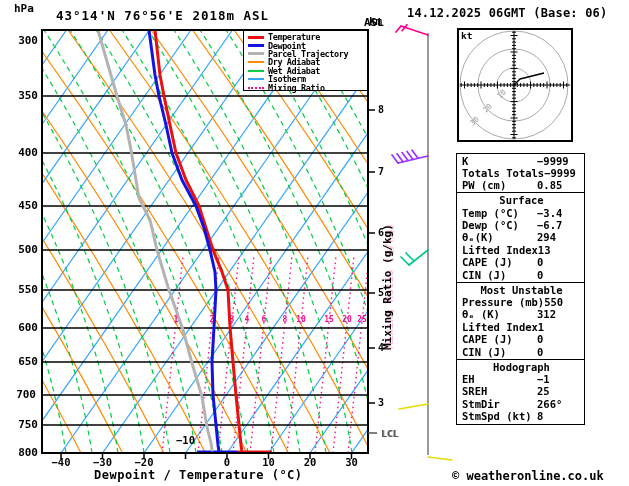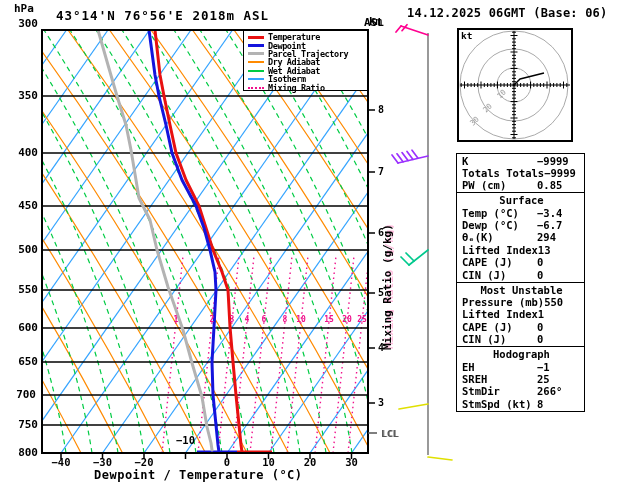--- a/index.html
+++ b/index.html
@@ -171,20 +171,21 @@
     </svg>
 
   <div class="abs unit" style="left:14px;top:2px;">hPa</div>
   <div class="abs ttl" style="left:56px;top:8px;">43°14'N 76°56'E 2018m ASL</div>
   <div class="abs unit" style="left:369px;top:15px;">km</div>
   <div class="abs unit" style="left:364px;top:16px;">ASL</div>
   <div class="abs date" style="left:407px;top:6px;">14.12.2025 06GMT (Base: 06)</div>
   <div class="abs axname" style="left:94px;top:468px;">Dewpoint / Temperature (°C)</div>
   <div class="abs mixaxis" style="left:381px;top:190px;height:160px;">Mixing Ratio (g/kg)</div>
   <div class="abs lcl" style="left:381px;top:428px;">LCL</div>
+  <div class="abs copy" style="left:452px;top:469px;">© weatheronline.co.uk</div>
 
   <div id="legend" class="abs legend" style="left: 243px; top: 30px; width: 125px; height: 61px;">
       <div class="lrow">
         <span class="lsample" style="border-top: 3px solid rgb(232, 16, 16);"></span>
         <span class="ltext">Temperature</span>
       </div>
       <div class="lrow">
         <span class="lsample" style="border-top: 3px solid rgb(20, 20, 221);"></span>
         <span class="ltext">Dewpoint</span>
       </div>
@@ -300,35 +301,36 @@
         <div class="trow"><span class="lab">Temp (°C)</span><span class="val">−3.4</span></div>
         <div class="trow"><span class="lab">Dewp (°C)</span><span class="val">−6.7</span></div>
         <div class="trow"><span class="lab">θₑ(K)</span><span class="val">294</span></div>
         <div class="trow"><span class="lab">Lifted Index</span><span class="val">13</span></div>
         <div class="trow"><span class="lab">CAPE (J)</span><span class="val">0</span></div>
         <div class="trow"><span class="lab">CIN (J)</span><span class="val">0</span></div>
       </div>
       <div class="tbox">
         <div class="thead">Most Unstable</div>
         <div class="trow"><span class="lab">Pressure (mb)</span><span class="val">550</span></div>
+        <div class="trow"><span class="lab">θₑ (K)</span><span class="val">312</span></div>
         <div class="trow"><span class="lab">Lifted Index</span><span class="val">1</span></div>
         <div class="trow"><span class="lab">CAPE (J)</span><span class="val">0</span></div>
         <div class="trow"><span class="lab">CIN (J)</span><span class="val">0</span></div>
       </div>
       <div class="tbox">
         <div class="thead">Hodograph</div>
         <div class="trow"><span class="lab">EH</span><span class="val">−1</span></div>
         <div class="trow"><span class="lab">SREH</span><span class="val">25</span></div>
         <div class="trow"><span class="lab">StmDir</span><span class="val">266°</span></div>
         <div class="trow"><span class="lab">StmSpd (kt)</span><span class="val">8</span></div>
       </div>
     </div>
 
   <div id="labels">
-      <div class="abs plabel" style="left: 6px; top: 17px;">300</div>
+      <div class="abs plabel" style="left: 6px; top: 34px;">300</div>
       <div class="abs plabel" style="left: 6px; top: 89px;">350</div>
       <div class="abs plabel" style="left: 6px; top: 146px;">400</div>
       <div class="abs plabel" style="left: 6px; top: 199px;">450</div>
       <div class="abs plabel" style="left: 6px; top: 243px;">500</div>
       <div class="abs plabel" style="left: 6px; top: 283px;">550</div>
       <div class="abs plabel" style="left: 6px; top: 321px;">600</div>
       <div class="abs plabel" style="left: 6px; top: 355px;">650</div>
       <div class="abs plabel" style="left: 4px; top: 388px;">700</div>
       <div class="abs plabel" style="left: 6px; top: 418px;">750</div>
       <div class="abs plabel" style="left: 6px; top: 446px;">800</div>

